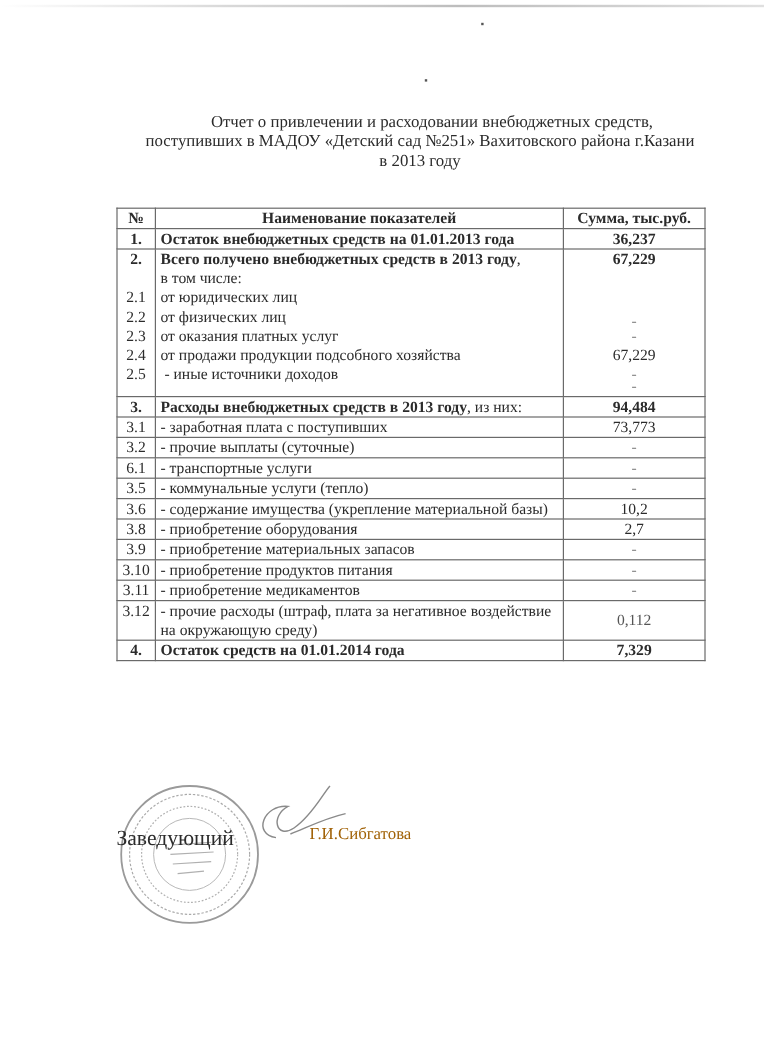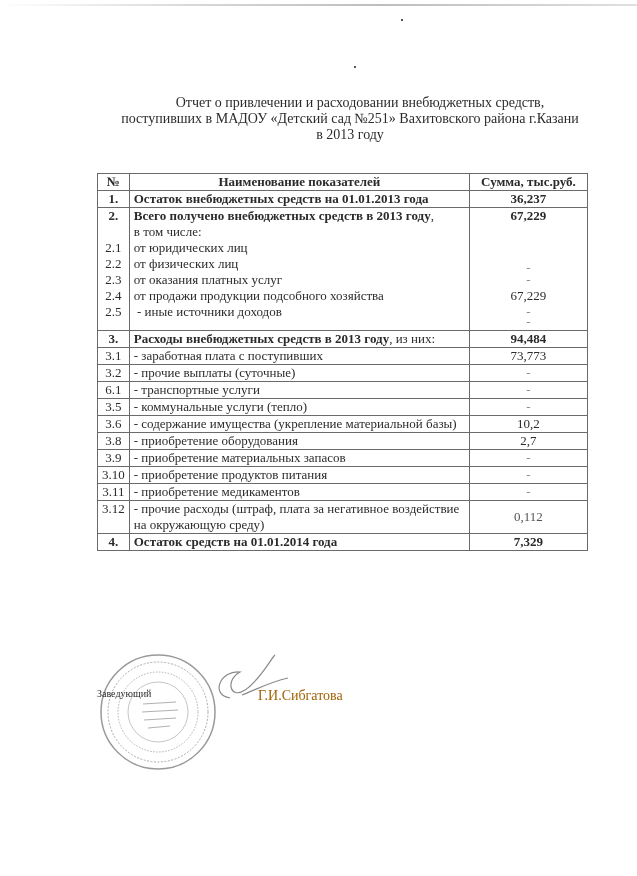--- a/index.html
+++ b/index.html
@@ -24,21 +24,21 @@
   }
   table.report th { font-weight: bold; text-align: center; height: 16px; }
   col.c-num { width: 21px; }
   col.c-name { width: 349px; }
   col.c-sum { width: 121px; }
   td.num { text-align: center; padding: 0 1px; }
   td.sum { text-align: center; }
   tr.bold td { font-weight: bold; }
   .stack div { height: 16px; line-height: 16px; }
   .dash { color: #888; }
-  .footer { position: absolute; left: 97px; top: 688px; font-size: 10px; color: #2b2b2b; }
+  .footer { position: absolute; left: 97px; top: 688px; font-size: 18px; color: #2b2b2b; }
   .signer { position: absolute; left: 258px; top: 688px; font-size: 14px; color: #a16207; }
   .stamp { position: absolute; left: 98px; top: 652px; width: 120px; height: 120px; }
   .sign { position: absolute; left: 200px; top: 650px; width: 90px; height: 60px; }
 </style>
 </head>
 <body>
 
 <div class="topline"></div>
 <div class="speck" style="left:401px;top:19px;"></div>
 <div class="speck" style="left:354px;top:66px;"></div>

